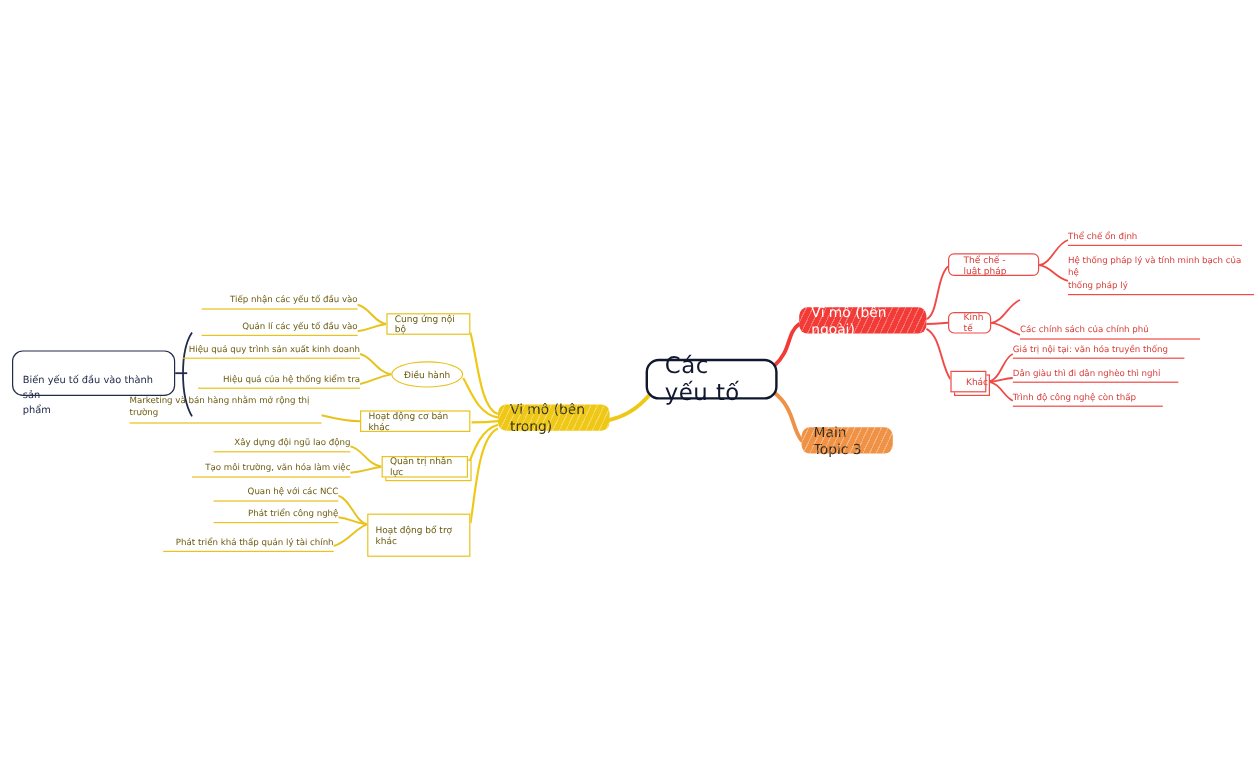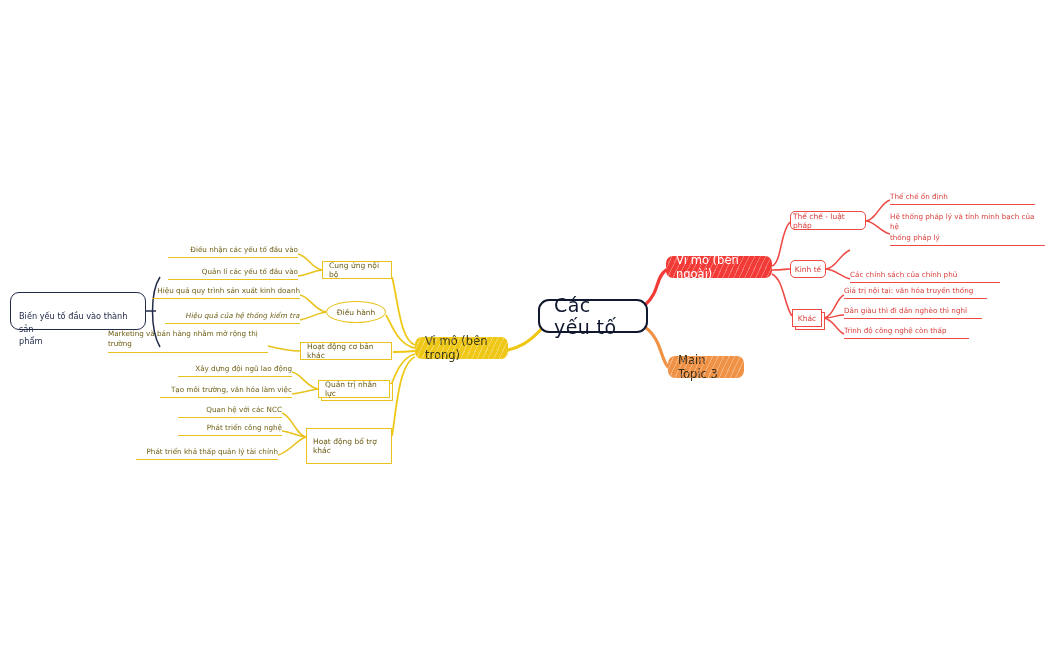--- a/index.html
+++ b/index.html
@@ -86,22 +86,21 @@
       rgba(255,255,255,0) 5px);
     pointer-events: none;
   }
 
   
   .box-red {
     border: 1.2px solid #ef4a46;
     background: #ffffff;
     color: #d83c38;
     font-size: 7.5px;
-    padding: 0 2px;
-    justify-content: center;
+    padding: 0 12px;
   }
   .box-yellow {
     border: 1.2px solid #e8c21d;
     background: #ffffff;
     color: #6a5a10;
     font-size: 7.5px;
     padding: 0 6px;
     justify-content: center;
   }
   .rounded { border-radius: 5px; }
@@ -252,27 +251,27 @@
   </div>
 
   <div class="node box-yellow stacked" style="left:318px; top:380px; width:72px; height:18px;">
     <span>Quản trị nhân lực</span>
   </div>
 
   <div class="node box-yellow" style="left:306px; top:428px; width:86px; height:36px;">
     <span>Hoạt động bổ trợ khác</span>
   </div>
 
-  <div class="leaf leaf-yellow ta-right" style="left:168px; top:245px; width:130px;">Điều nhận các yếu tố đầu vào</div>
+  <div class="leaf leaf-yellow ta-right" style="left:168px; top:245px; width:130px;">Tiếp nhận các yếu tố đầu vào</div>
 
   <div class="leaf leaf-yellow ta-right" style="left:168px; top:267px; width:130px;">Quản lí các yếu tố đầu vào</div>
 
   <div class="leaf leaf-yellow ta-right" style="left:152px; top:286px; width:148px;">Hiệu quả quy trình sản xuất kinh doanh</div>
 
-  <div class="leaf leaf-yellow ta-right" style="left:165px; top:311px; width:135px;font-style:italic;">Hiệu quả của hệ thống kiểm tra</div>
+  <div class="leaf leaf-yellow ta-right" style="left:165px; top:311px; width:135px;">Hiệu quả của hệ thống kiểm tra</div>
 
   <div class="leaf leaf-yellow ta-left" style="left:108px; top:329px; width:160px;">Marketing và bán hàng nhằm mở rộng thị
 trường</div>
 
   <div class="leaf leaf-yellow ta-right" style="left:178px; top:364px; width:114px;">Xây dựng đội ngũ lao động</div>
 
   <div class="leaf leaf-yellow ta-right" style="left:160px; top:385px; width:132px;">Tạo môi trường, văn hóa làm việc</div>
 
   <div class="leaf leaf-yellow ta-right" style="left:178px; top:405px; width:104px;">Quan hệ với các NCC</div>
 

